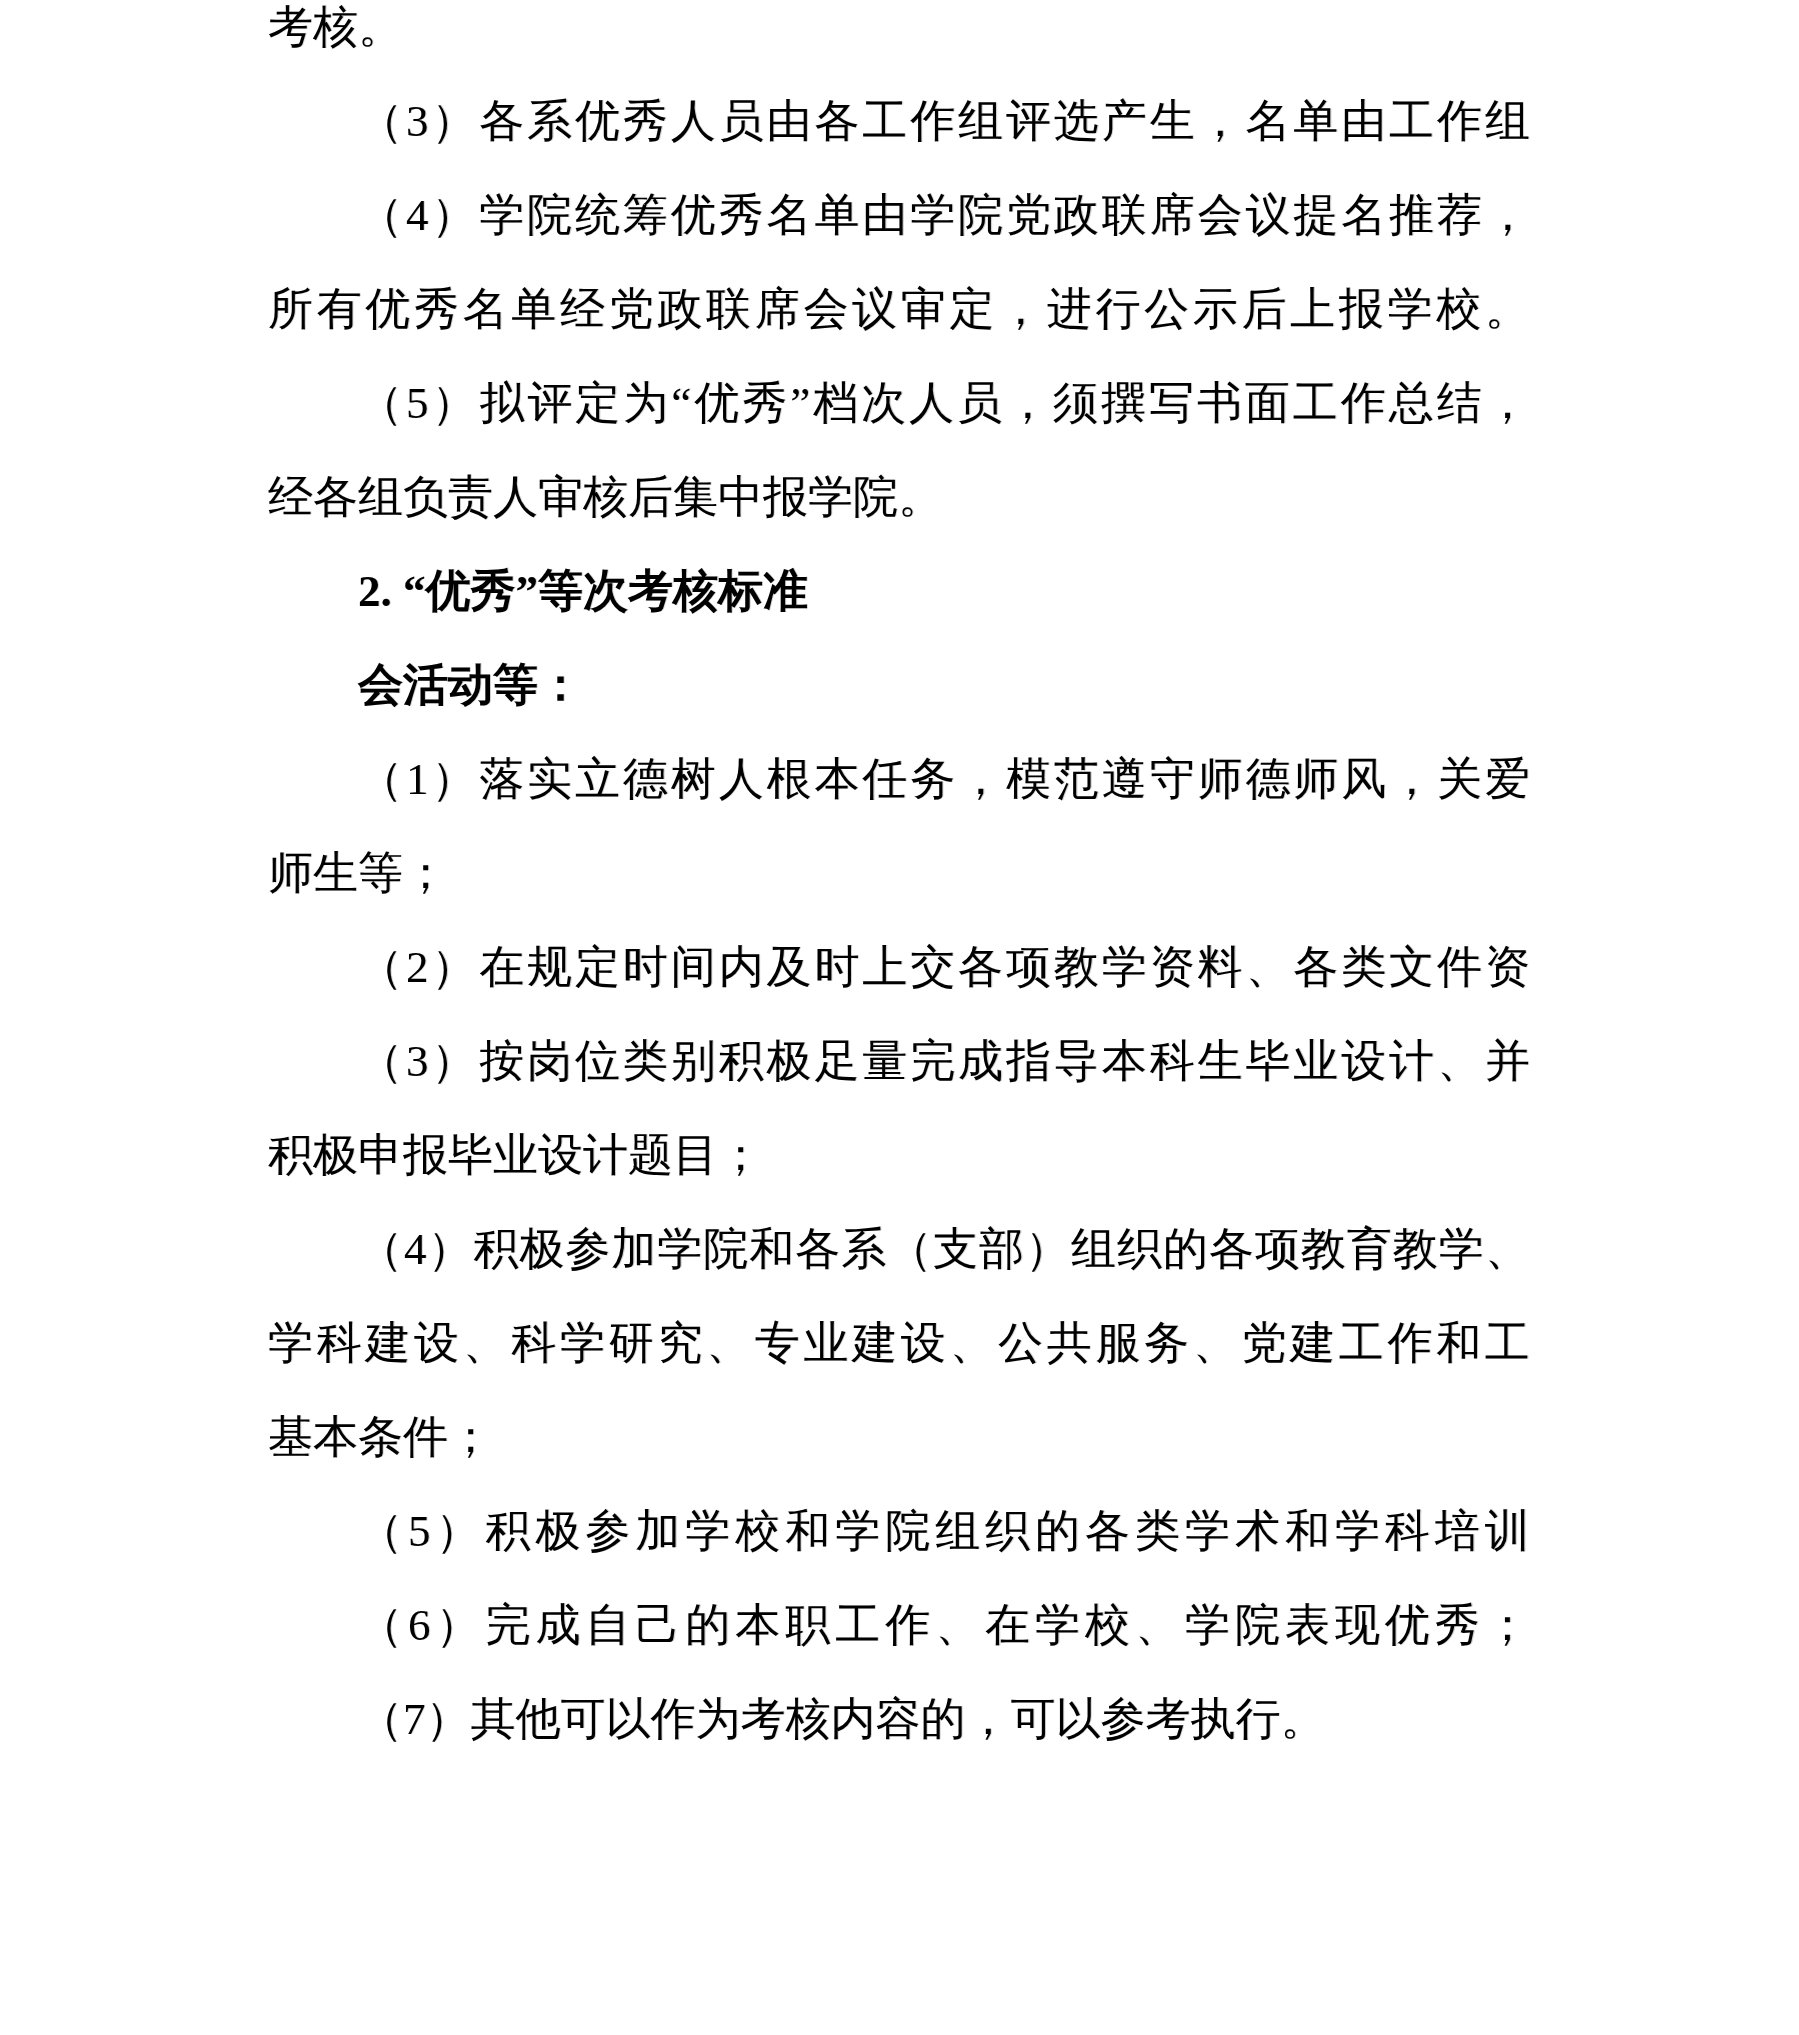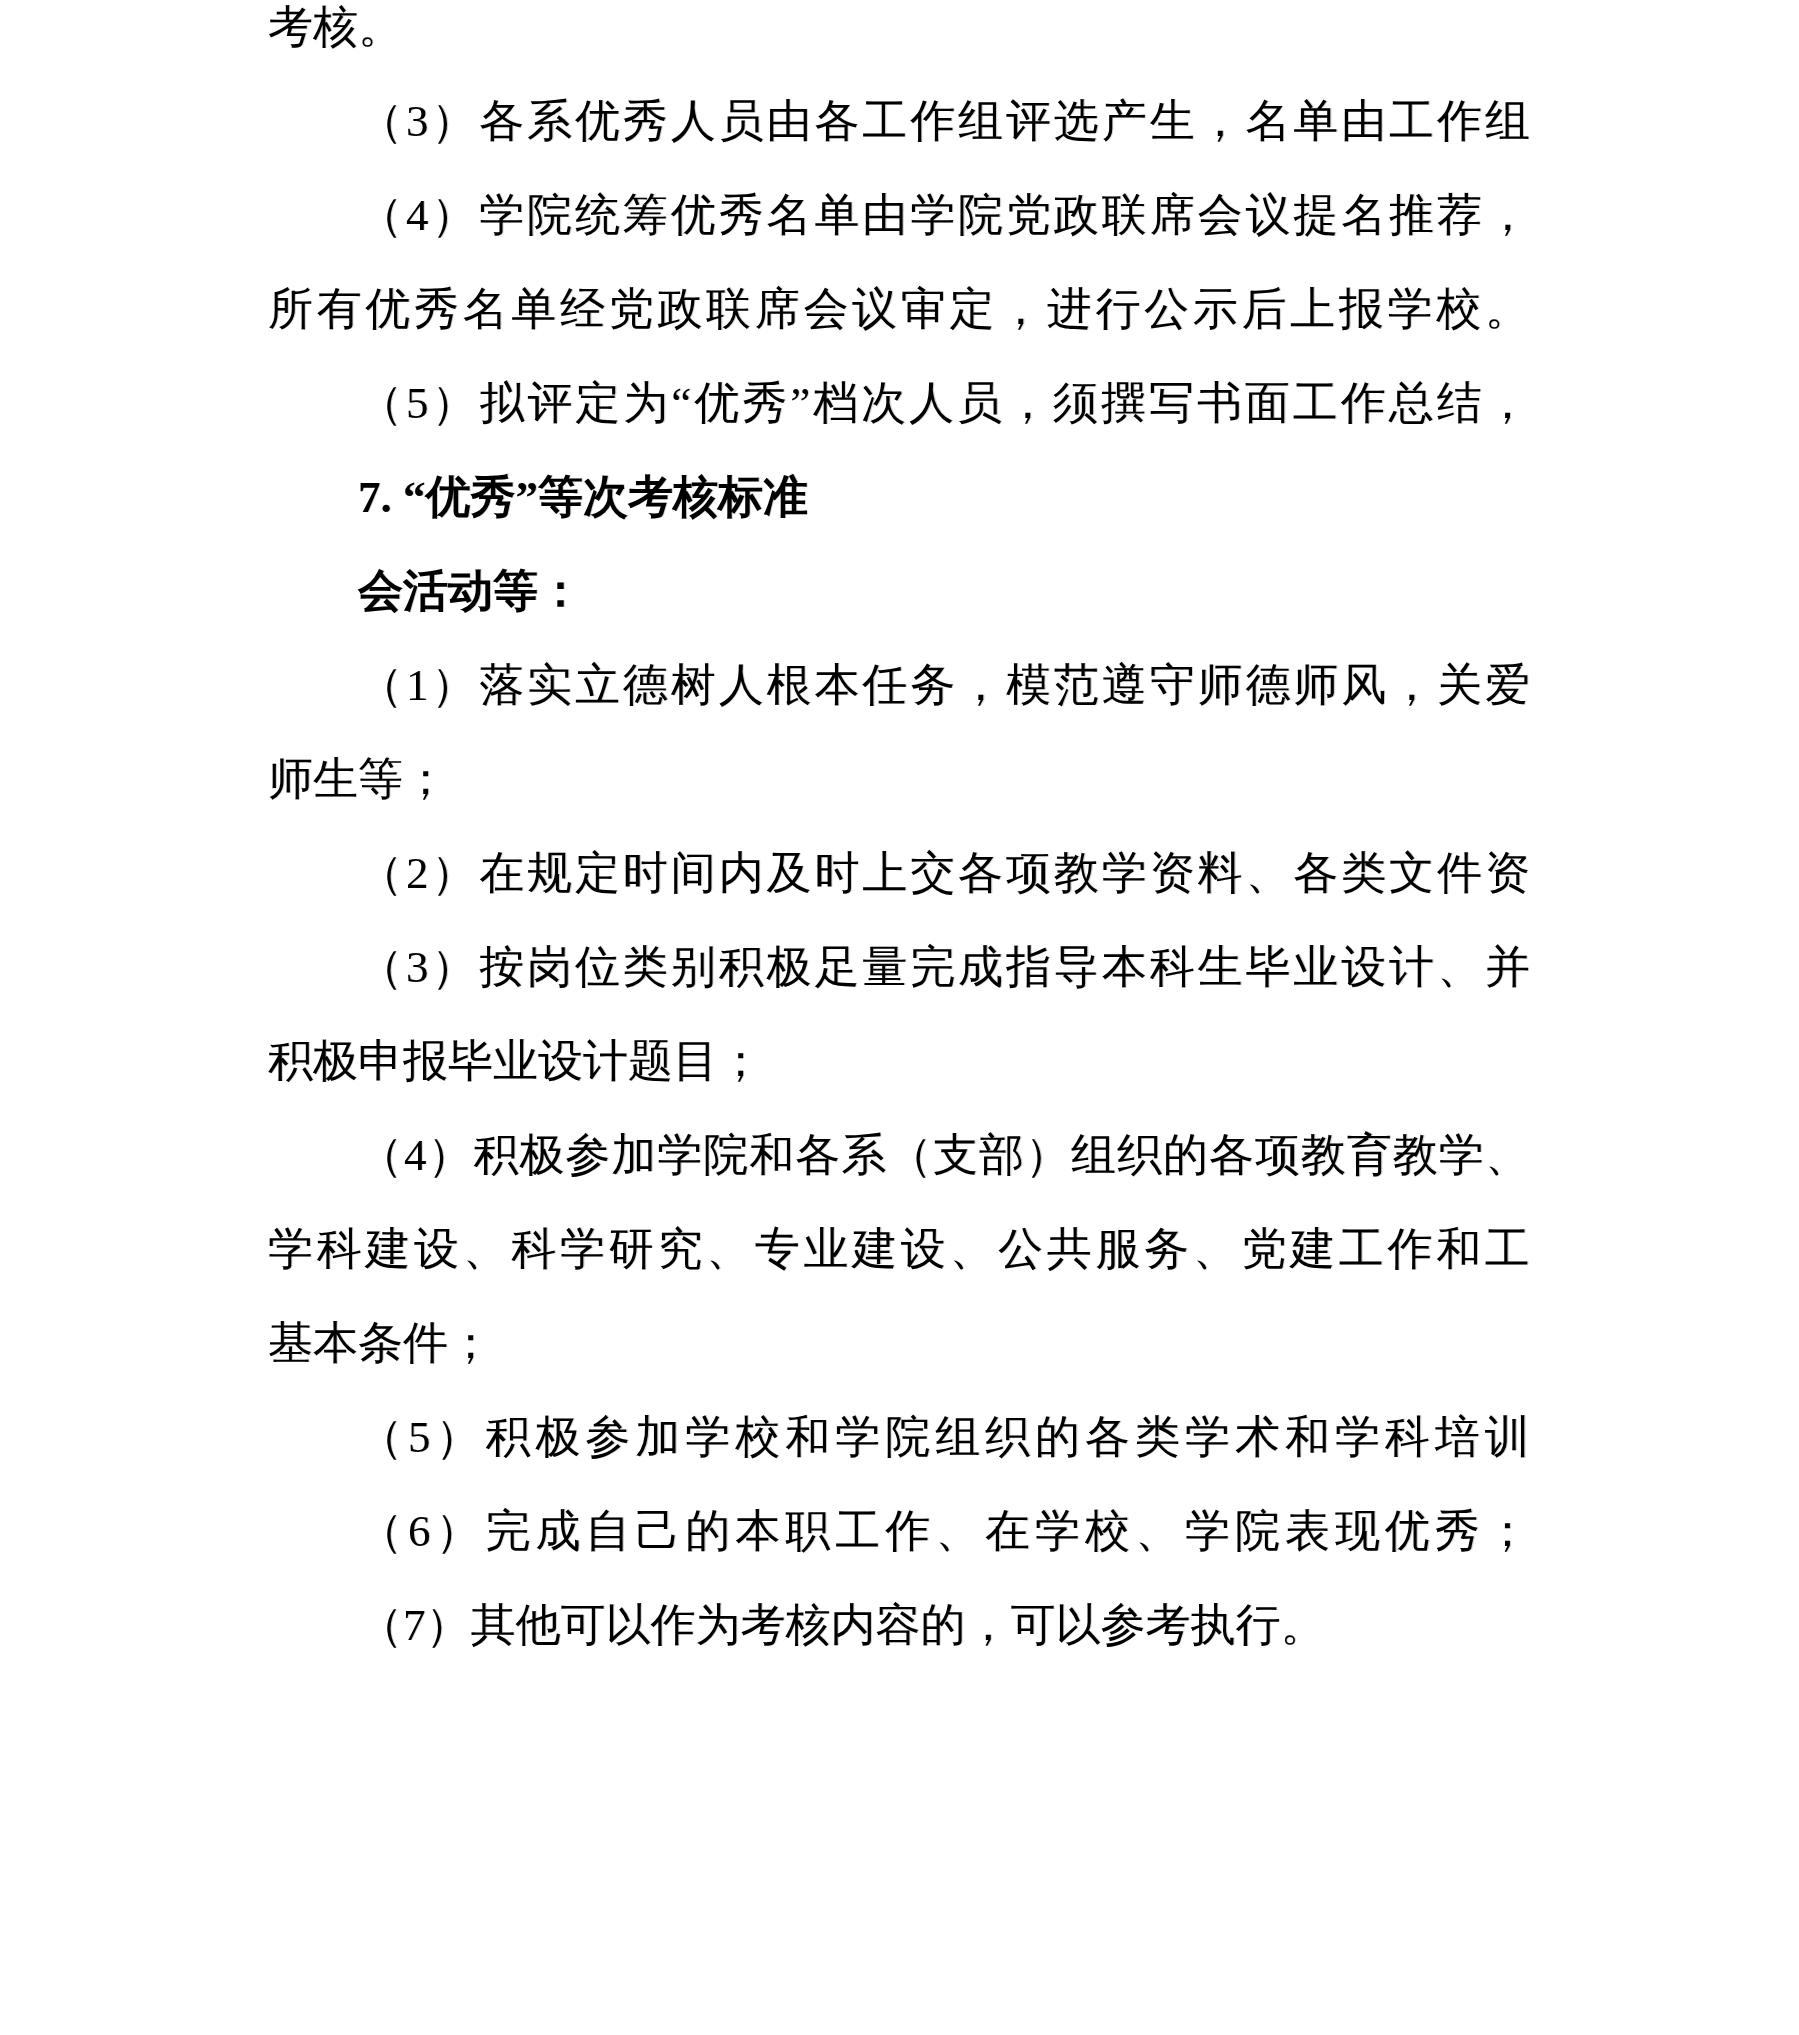--- a/index.html
+++ b/index.html
@@ -45,21 +45,22 @@
 </head>
 <body>
 
 <div class="page">
   <div class="textblock" id="textblock">
       <div class="line">考核。</div>
       <div class="line ind j"><span>（</span><span>3</span><span>）</span><span>各</span><span>系</span><span>优</span><span>秀</span><span>人</span><span>员</span><span>由</span><span>各</span><span>工</span><span>作</span><span>组</span><span>评</span><span>选</span><span>产</span><span>生</span><span>，</span><span>名</span><span>单</span><span>由</span><span>工</span><span>作</span><span>组</span></div>
       <div class="line ind j"><span>（</span><span>4</span><span>）</span><span>学</span><span>院</span><span>统</span><span>筹</span><span>优</span><span>秀</span><span>名</span><span>单</span><span>由</span><span>学</span><span>院</span><span>党</span><span>政</span><span>联</span><span>席</span><span>会</span><span>议</span><span>提</span><span>名</span><span>推</span><span>荐</span><span>，</span></div>
       <div class="line j"><span>所</span><span>有</span><span>优</span><span>秀</span><span>名</span><span>单</span><span>经</span><span>党</span><span>政</span><span>联</span><span>席</span><span>会</span><span>议</span><span>审</span><span>定</span><span>，</span><span>进</span><span>行</span><span>公</span><span>示</span><span>后</span><span>上</span><span>报</span><span>学</span><span>校</span><span>。</span></div>
       <div class="line ind j"><span>（</span><span>5</span><span>）</span><span>拟</span><span>评</span><span>定</span><span>为</span><span>“</span><span>优</span><span>秀</span><span>”</span><span>档</span><span>次</span><span>人</span><span>员</span><span>，</span><span>须</span><span>撰</span><span>写</span><span>书</span><span>面</span><span>工</span><span>作</span><span>总</span><span>结</span><span>，</span></div>
-      <div class="line ind b">7. “优秀”等次考核标准</div>
+      <div class="line">经各组负责人审核后集中报学院。</div>
+      <div class="line ind b">2. “优秀”等次考核标准</div>
       <div class="line ind b">会活动等：</div>
       <div class="line ind j"><span>（</span><span>1</span><span>）</span><span>落</span><span>实</span><span>立</span><span>德</span><span>树</span><span>人</span><span>根</span><span>本</span><span>任</span><span>务</span><span>，</span><span>模</span><span>范</span><span>遵</span><span>守</span><span>师</span><span>德</span><span>师</span><span>风</span><span>，</span><span>关</span><span>爱</span></div>
       <div class="line">师生等；</div>
       <div class="line ind j"><span>（</span><span>2</span><span>）</span><span>在</span><span>规</span><span>定</span><span>时</span><span>间</span><span>内</span><span>及</span><span>时</span><span>上</span><span>交</span><span>各</span><span>项</span><span>教</span><span>学</span><span>资</span><span>料</span><span>、</span><span>各</span><span>类</span><span>文</span><span>件</span><span>资</span></div>
       <div class="line ind j"><span>（</span><span>3</span><span>）</span><span>按</span><span>岗</span><span>位</span><span>类</span><span>别</span><span>积</span><span>极</span><span>足</span><span>量</span><span>完</span><span>成</span><span>指</span><span>导</span><span>本</span><span>科</span><span>生</span><span>毕</span><span>业</span><span>设</span><span>计</span><span>、</span><span>并</span></div>
       <div class="line">积极申报毕业设计题目；</div>
       <div class="line ind j"><span>（</span><span>4</span><span>）</span><span>积</span><span>极</span><span>参</span><span>加</span><span>学</span><span>院</span><span>和</span><span>各</span><span>系</span><span>（</span><span>支</span><span>部</span><span>）</span><span>组</span><span>织</span><span>的</span><span>各</span><span>项</span><span>教</span><span>育</span><span>教</span><span>学</span><span>、</span></div>
       <div class="line j"><span>学</span><span>科</span><span>建</span><span>设</span><span>、</span><span>科</span><span>学</span><span>研</span><span>究</span><span>、</span><span>专</span><span>业</span><span>建</span><span>设</span><span>、</span><span>公</span><span>共</span><span>服</span><span>务</span><span>、</span><span>党</span><span>建</span><span>工</span><span>作</span><span>和</span><span>工</span></div>
       <div class="line">基本条件；</div>
       <div class="line ind j"><span>（</span><span>5</span><span>）</span><span>积</span><span>极</span><span>参</span><span>加</span><span>学</span><span>校</span><span>和</span><span>学</span><span>院</span><span>组</span><span>织</span><span>的</span><span>各</span><span>类</span><span>学</span><span>术</span><span>和</span><span>学</span><span>科</span><span>培</span><span>训</span></div>

